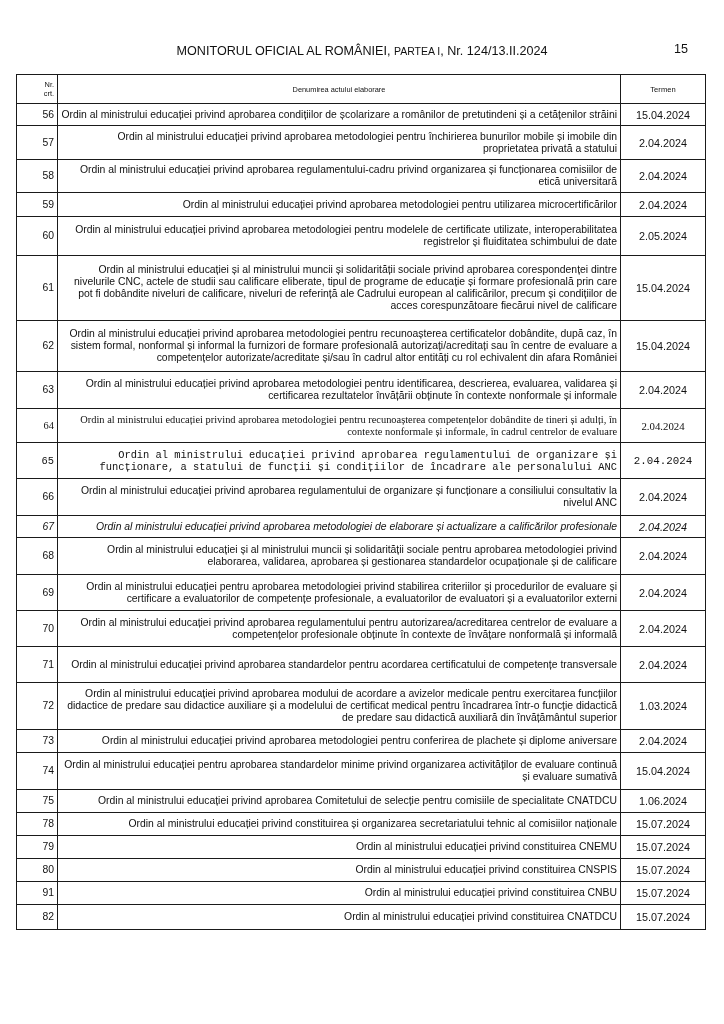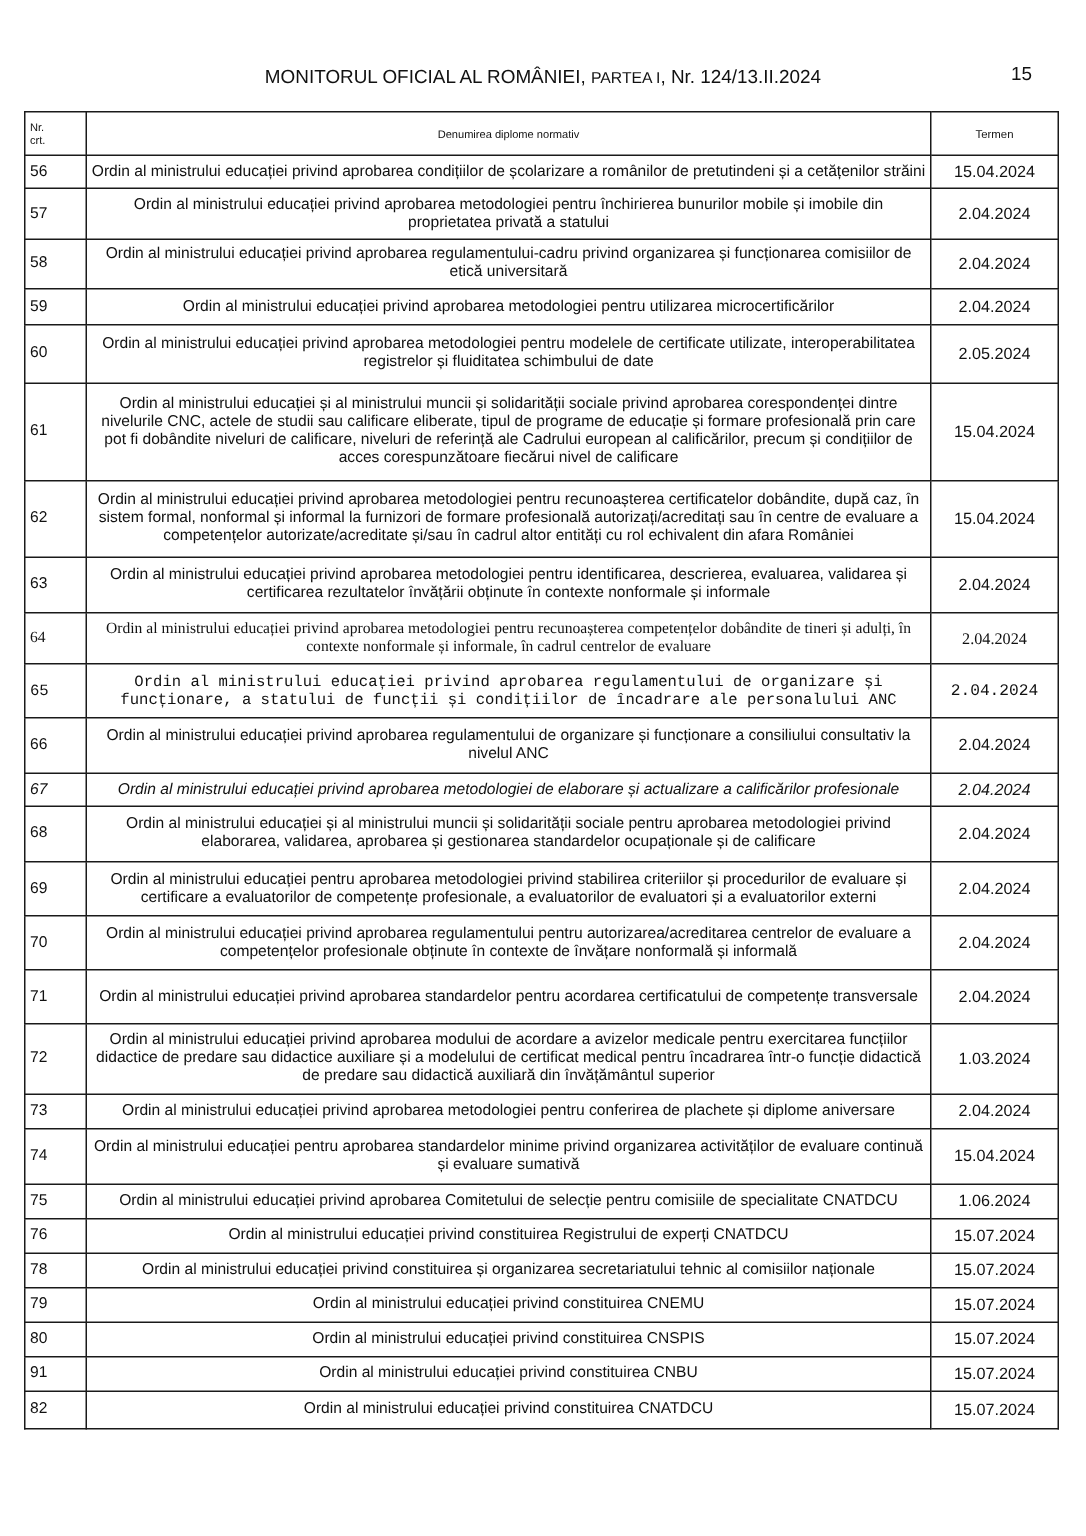--- a/index.html
+++ b/index.html
@@ -24,44 +24,44 @@
     font-size: 10.4px; line-height: 12px;
   }
   table.acts td, table.acts th {
     border: 1px solid #1a1a1a; padding: 0 3px; vertical-align: middle;
     font-weight: normal;
   }
   table.acts th { font-size: 7.4px; line-height: 9px; }
   col.c-nr { width: 41px; }
   col.c-den { width: 563px; }
   col.c-ter { width: 85px; }
-  .nr { text-align: left; }
-  .den { text-align: center; padding-left: 3px; }
+  .nr { text-align: right; }
+  .den { text-align: right; padding-left: 3px; }
   .ter { text-align: center; font-size: 10.8px; }
-  th.nr { text-align: left; }
+  th.nr { text-align: right; }
   th.den { text-align: center; }
 </style>
 </head>
 <body>
 
 <div class="header">
   <div class="header-title"><span>MONITORUL OFICIAL AL ROMÂNIEI, </span><span class="small">PARTEA I</span><span>, Nr. 124/13.II.2024</span></div>
   <div class="page-num">15</div>
 </div>
 
 <table class="acts">
   <colgroup>
       <col class="c-nr">
       <col class="c-den">
       <col class="c-ter">
     </colgroup>
   <thead>
     <tr style="height:29px">
       <th class="nr"><span>Nr.</span><br><span>crt.</span></th>
-      <th class="den">Denumirea diplome normativ</th>
+      <th class="den">Denumirea actului elaborare</th>
       <th class="ter" style="font-size:7.6px">Termen</th>
     </tr>
   </thead>
   <tbody id="rows">
       <tr style="height: 22px;">
         <td class="nr">56</td>
         <td class="den">Ordin al ministrului educației privind aprobarea condițiilor de școlarizare a românilor de pretutindeni și a cetățenilor străini</td>
         <td class="ter">15.04.2024</td>
       </tr>
       <tr style="height: 34px;">
@@ -153,25 +153,20 @@
         <td class="nr">74</td>
         <td class="den">Ordin al ministrului educației pentru aprobarea standardelor minime privind organizarea activităților de evaluare continuă și evaluare sumativă</td>
         <td class="ter">15.04.2024</td>
       </tr>
       <tr style="height: 23px;">
         <td class="nr">75</td>
         <td class="den">Ordin al ministrului educației privind aprobarea Comitetului de selecție pentru comisiile de specialitate CNATDCU</td>
         <td class="ter">1.06.2024</td>
       </tr>
       <tr style="height: 23px;">
-        <td class="nr">76</td>
-        <td class="den">Ordin al ministrului educației privind constituirea Registrului de experți CNATDCU</td>
-        <td class="ter">15.07.2024</td>
-      </tr>
-      <tr style="height: 23px;">
         <td class="nr">78</td>
         <td class="den">Ordin al ministrului educației privind constituirea și organizarea secretariatului tehnic al comisiilor naționale</td>
         <td class="ter">15.07.2024</td>
       </tr>
       <tr style="height: 23px;">
         <td class="nr">79</td>
         <td class="den">Ordin al ministrului educației privind constituirea CNEMU</td>
         <td class="ter">15.07.2024</td>
       </tr>
       <tr style="height: 23px;">

